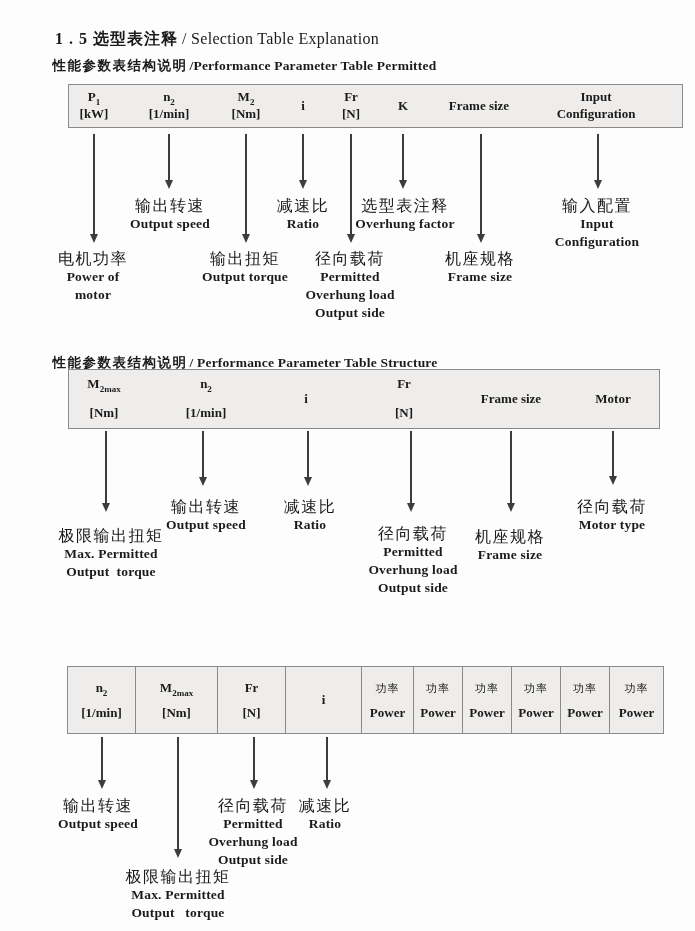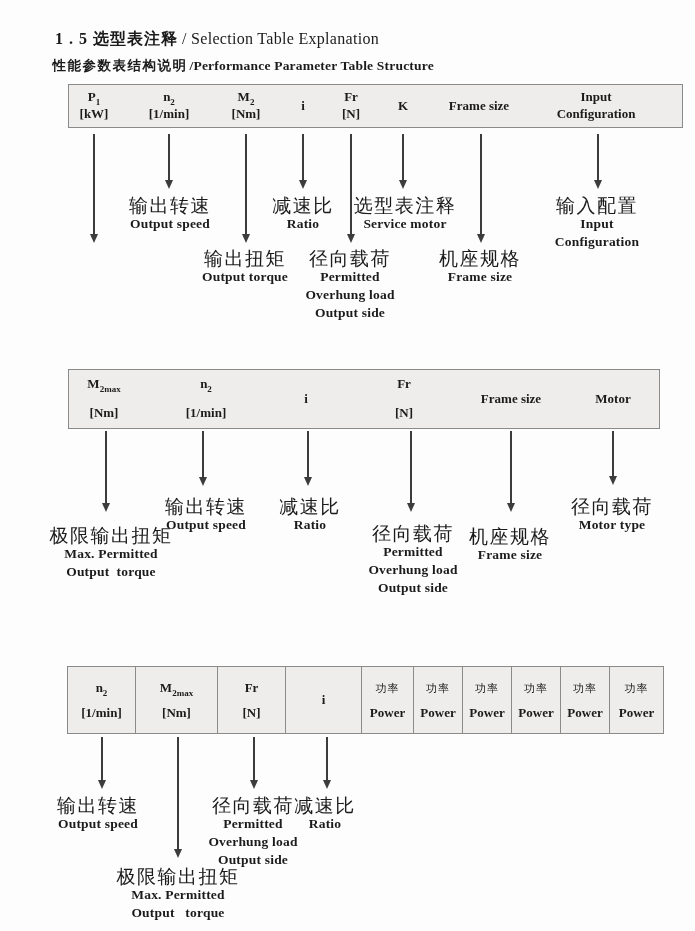--- a/index.html
+++ b/index.html
@@ -49,34 +49,34 @@
   
   .arr{position:absolute;width:1.5px;background:var(--arrow);}
   .arr::after{content:"";position:absolute;left:50%;transform:translateX(-50%);
       bottom:-9px;border:4.5px solid transparent;border-bottom:none;
       border-top:9px solid var(--arrow);}
 
   
   .lbl{position:absolute;transform:translateX(-50%);text-align:center;
        font-size:13.5px;line-height:18px;}
   .lbl div{white-space:pre;}
-  .lbl .cn{font-size:19px;letter-spacing:1.5px;}
+  .lbl .cn{font-size:16px;letter-spacing:1.5px;}
   .lbl .en{letter-spacing:.2px;font-weight:bold;}
 </style>
 </head>
 <body>
 
 <div class="canvas">
 
   <div class="page-title">
     <span class="zh">1 . 5 选型表注释</span><span class="en">/ Selection Table Explanation</span>
   </div>
 
   <div class="heading" style="top:37px">
-    <span class="zh">性能参数表结构说明</span><span class="en">/Performance Parameter Table Structure</span>
+    <span class="zh">性能参数表结构说明</span><span class="en">/Performance Parameter Table Permitted</span>
   </div>
 
   <div class="tbox tb1" style="left:43px;top:80px;width:613px;height:42px">
     <div class="tcol" style="left:25px"><div class="l1"><span>P</span><sub>1</sub></div><div class="l2">[kW]</div></div>
     <div class="tcol" style="left:100px"><div class="l1"><span>n</span><sub>2</sub></div><div class="l2">[1/min]</div></div>
     <div class="tcol" style="left:177px"><div class="l1"><span>M</span><sub>2</sub></div><div class="l2">[Nm]</div></div>
     <div class="tcol one" style="left:234px"><div class="l1">i</div></div>
     <div class="tcol" style="left:282px"><div class="l1">Fr</div><div class="l2">[N]</div></div>
     <div class="tcol one" style="left:334px"><div class="l1">K</div></div>
     <div class="tcol one" style="left:410px"><div class="l1">Frame size</div></div>
@@ -95,42 +95,50 @@
   <div class="lbl" style="left:145px;top:193px">
     <div class="cn">输出转速</div>
     <div class="en">Output speed</div>
   </div>
   <div class="lbl" style="left:278px;top:193px">
     <div class="cn">减速比</div>
     <div class="en">Ratio</div>
   </div>
   <div class="lbl" style="left:380px;top:193px">
     <div class="cn">选型表注释</div>
-    <div class="en">Service motor</div>
+    <div class="en">Overhung factor</div>
   </div>
   <div class="lbl" style="left:572px;top:193px">
     <div class="cn">输入配置</div>
     <div class="en">Input</div>
     <div class="en">Configuration</div>
   </div>
+  <div class="lbl" style="left:68px;top:246px">
+    <div class="cn">电机功率</div>
+    <div class="en">Power of</div>
+    <div class="en">motor</div>
+  </div>
   <div class="lbl" style="left:220px;top:246px">
     <div class="cn">输出扭矩</div>
     <div class="en">Output torque</div>
   </div>
   <div class="lbl" style="left:325px;top:246px">
     <div class="cn">径向载荷</div>
     <div class="en">Permitted</div>
     <div class="en">Overhung load</div>
     <div class="en">Output side</div>
   </div>
   <div class="lbl" style="left:455px;top:246px">
     <div class="cn">机座规格</div>
     <div class="en">Frame size</div>
   </div>
 
+  <div class="heading" style="top:334px">
+    <span class="zh">性能参数表结构说明</span><span class="en">/ Performance Parameter Table Structure</span>
+  </div>
 
   <div class="tbox tb2" style="left:43px;top:365px;width:590px;height:58px">
     <div class="tcol" style="left:35px"><div class="l1"><span>M</span><sub>2max</sub></div><div class="l2">[Nm]</div></div>
     <div class="tcol" style="left:137px"><div class="l1"><span>n</span><sub>2</sub></div><div class="l2">[1/min]</div></div>
     <div class="tcol one" style="left:237px"><div class="l1">i</div></div>
     <div class="tcol" style="left:335px"><div class="l1">Fr</div><div class="l2">[N]</div></div>
     <div class="tcol one" style="left:442px"><div class="l1">Frame size</div></div>
     <div class="tcol one" style="left:544px"><div class="l1">Motor</div></div>
   </div>
 

